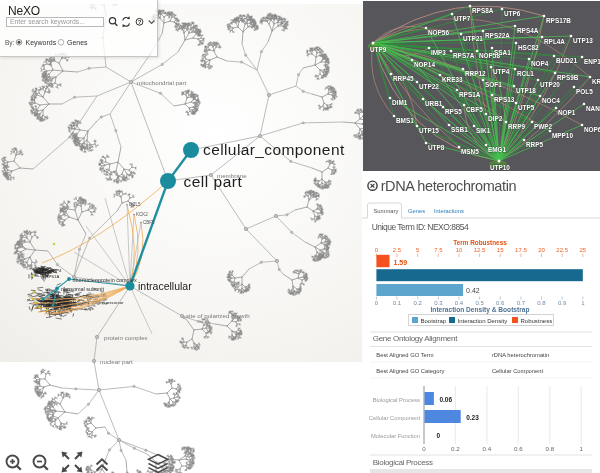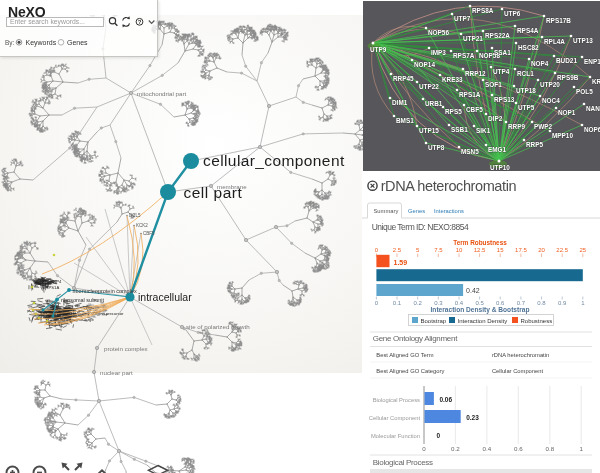--- a/index.html
+++ b/index.html
@@ -1,15 +1,15 @@
 <!DOCTYPE html>
 <html><head><meta charset="utf-8"><style>
 html,body{margin:0;padding:0}
 body{width:600px;height:473px;position:relative;overflow:hidden;background:#fff;font-family:"Liberation Sans",sans-serif}
-#tree{position:absolute;left:0;top:15px;width:363px;height:358px;background:radial-gradient(ellipse 430px 400px at 60% 36%, #ffffff 0%, #f6f5f2 50%, #e9e7e1 100%)}
+#tree{position:absolute;left:0;top:4px;width:363px;height:358px;background:radial-gradient(ellipse 430px 400px at 60% 36%, #ffffff 0%, #f6f5f2 50%, #e9e7e1 100%)}
 #graph{position:absolute;left:363px;top:1px;width:237px;height:170px;background:#57565a}
 #panel{position:absolute;left:362px;top:172px;width:238px;height:301px;background:#fff}
 </style></head>
 <body>
 <div id="tree">
     <svg width="363" height="473" viewBox="0 0 363 473" style="position:absolute;left:0;top:0">
       <path d="M191 146L260 132M168 177L211 171M168 177L131 78M211 171L260 132M260 132L269 91M211 171L246 225M246 225L276 212M246 225L277 257M269 91L257 66M269 91L296 82M131 78L106 63M131 78L97 92M131 78L110 110M130 282L97 333M97 333L94 357M94 357L99 386M99 386L119 436M130 282L74 273M130 282L182 312M106 63L89.1 64.3L78 68M97 92L74.5 93.2L62 100M110 110L101.3 113.0L97 117M110 110L115.8 126.6L121 143M131 78L162.2 60.4L178 48M131 78L160.5 89.3L174 102M106 63L102.9 33.9L106 12M131 78L149.9 50.6L162 30M97 92L69.8 133.0L33 165M257 66L241.6 58.1L227 57M257 66L245.7 51.2L242 40M257 66L261.4 47.7L268 38M296 82L298.5 70.7L303 64M296 82L303.3 87.4L312 90M260 132L303.2 118.9L343 118M260 132L290.8 157.4L312 164M276 212L287.0 210.8L295 206M276 212L291.7 228.3L305 238M277 257L261.3 258.3L249 265M277 257L279.2 265.5L283 270M74 273L79.5 245.2L86 230M74 273L57.5 260.7L48 247M74 273L89.6 234.1L117 207M182 312L184.1 313.7L186 315M182 312L198.2 317.4L215 320M99 386L88.5 400.2L78 410M99 386L75.9 384.9L62 384M119 436L145.9 446.2L168 455M99 386L134.0 382.4L156 390M119 436L108.5 429.2L105 423M119 436L109.5 445.9L106 454M119 436L121.1 446.5L126 456M119 436L134.3 444.3L147 450" stroke="#ababab" stroke-width="0.8" fill="none"></path>
       <circle cx="89.1" cy="64.3" r="1.2" fill="#bbb" stroke="#999" stroke-width="0.4"></circle>
       <circle cx="74.5" cy="93.2" r="1.2" fill="#bbb" stroke="#999" stroke-width="0.4"></circle>
       <circle cx="101.3" cy="113.0" r="1.2" fill="#bbb" stroke="#999" stroke-width="0.4"></circle>
@@ -405,21 +405,21 @@
         <text x="58" y="265.5" font-size="5.8" fill="#999" text-anchor="end">Molecular Function</text>
         <text x="74.5" y="265.5" font-size="6.5" font-weight="bold" fill="#222">0</text>
         <line x1="8" y1="283" x2="230" y2="283" stroke="#e2e2e2" stroke-width="1"></line>
         <text x="10.8" y="292.5" font-size="8" letter-spacing="-0.3" fill="#666">Biological Process</text>
         <rect x="8" y="297" width="222" height="4" fill="#e6e6e6"></rect>
       </svg>
       <div style="position:absolute;left:18.7px;top:6.4px;font-size:14.5px;color:#4f4f4f;letter-spacing:-0.4px">rDNA heterochromatin</div>
     </div>
   </div>
 <div style="position:absolute;left:0;top:0;width:158px;height:57px;background:rgba(255,255,255,0.78);border:1px solid #c6c6c2;border-left:none;border-top:none;box-sizing:border-box;box-shadow:1px 1px 3px rgba(0,0,0,0.12)">
-    <div style="position:absolute;left:8px;top:3.5px;font-size:14px;font-weight:bold;color:#222;letter-spacing:-0.2px">NeXO</div>
+    <div style="position:absolute;left:8px;top:3.5px;font-size:12px;font-weight:normal;color:#222;letter-spacing:-0.2px">NeXO</div>
     <div style="position:absolute;left:6px;top:16.5px;width:98px;height:10.5px;border:1px solid #b9b9b9;background:#fff;box-sizing:border-box;font-size:6.8px;color:#999;line-height:8.5px;padding-left:3px;white-space:nowrap;overflow:hidden">Enter search keywords...</div>
     <svg width="158" height="57" viewBox="0 0 158 57" style="position:absolute;left:0;top:0">
       <circle cx="112.5" cy="20.8" r="3.1" fill="none" stroke="#333" stroke-width="1.2"></circle>
       <line x1="114.9" y1="23.2" x2="117.4" y2="25.8" stroke="#333" stroke-width="1.4"></line>
       <path d="M122.7 20.5a3.5 3.5 0 0 1 6.2-1.6M129.5 23.3a3.5 3.5 0 0 1-6.2 1.6" fill="none" stroke="#333" stroke-width="1.15"></path>
       <path d="M129.4 16.2l0.5 3-2.9-0.7zM122.8 27.6l-0.5-3 2.9 0.7z" fill="#333"></path>
       <circle cx="139.5" cy="21.8" r="3.4" fill="none" stroke="#333" stroke-width="1"></circle>
       <text x="139.5" y="24.2" font-size="6" fill="#333" text-anchor="middle" font-weight="bold">?</text>
       <path d="M148.8 20.5l2.8 2.8 2.8-2.8" fill="none" stroke="#555" stroke-width="1.2"></path>
       <text x="5" y="44.8" font-size="6.5" fill="#555">By:</text>

